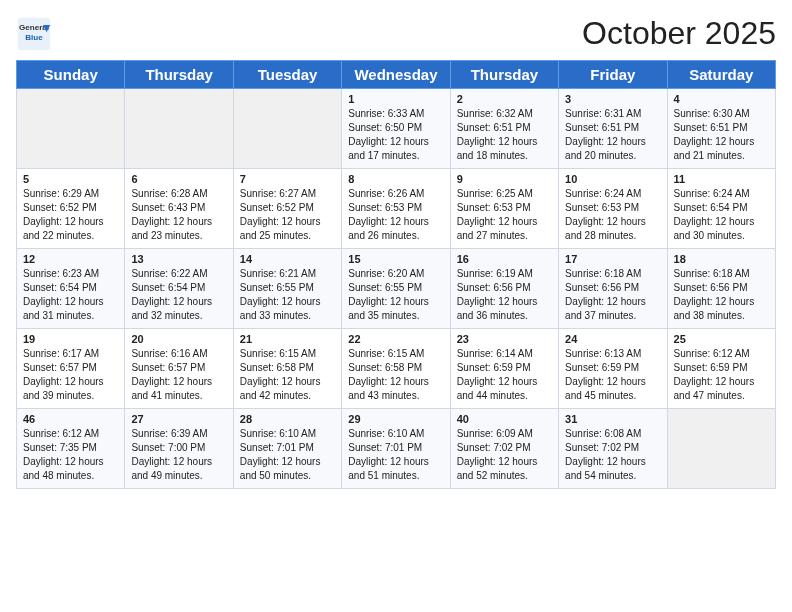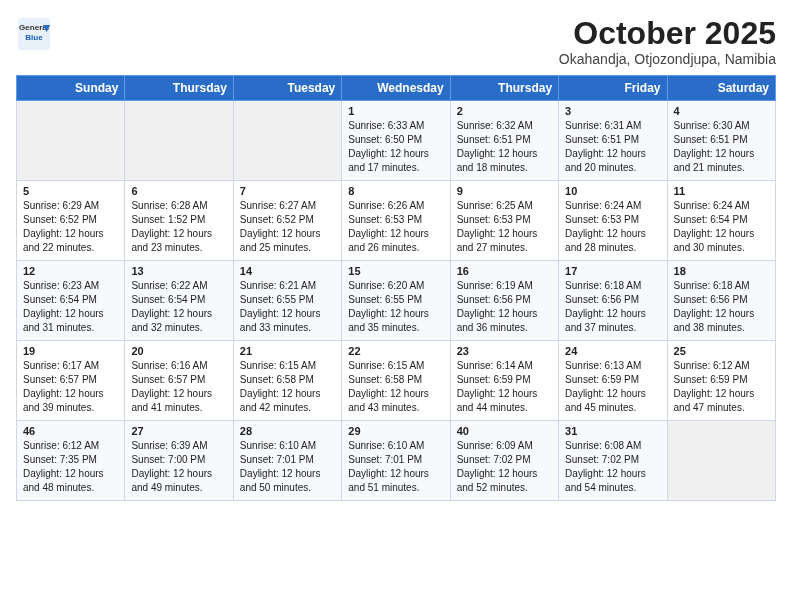--- a/index.html
+++ b/index.html
@@ -23,41 +23,41 @@
     }
     .logo-icon {
       width: 36px;
       height: 36px;
     }
     .title-block {
       text-align: right;
     }
     .title-month {
       font-size: 32px;
-      font-weight: bold;
+      font-weight: normal;
       color: #222;
       line-height: 1.1;
     }
     .title-location {
       font-size: 14px;
       color: #444;
     }
     table {
       width: 100%;
       border-collapse: collapse;
     }
     thead tr {
       background-color: #2a6dc9;
     }
     thead th {
       color: #fff;
-      font-size: 12px;
+      font-size: 15px;
       font-weight: bold;
       padding: 5px 6px;
-      text-align: right;
+      text-align: center;
       border: 1px solid #5a9de6;
     }
     tbody tr {
       background: #fff;
     }
     tbody tr:nth-child(odd) {
       background: #f7f9fc;
     }
     tbody td {
       border: 1px solid #d0d8e8;
@@ -88,21 +88,20 @@
   <div class="logo">
     <svg class="logo-icon" viewBox="0 0 40 40">
       <rect x="2" y="2" width="36" height="36" rx="4" fill="#e8f0fa"></rect>
       <text x="20" y="16" text-anchor="middle" font-size="9" font-weight="bold" fill="#333">General</text>
       <text x="20" y="27" text-anchor="middle" font-size="9" font-weight="bold" fill="#1a5fb4">Blue</text>
       <polygon points="30,10 38,10 34,18" fill="#2a6dc9"></polygon>
     </svg>
   </div>
   <div class="title-block">
     <div class="title-month">October 2025</div>
-    <div class="title-location">Okahandja, Otjozondjupa, Namibia</div>
   </div>
 </div>
 
 <table>
   <thead>
     <tr>
     <th>Sunday</th>
         <th>Thursday</th>
         <th>Tuesday</th>
         <th>Wednesday</th>
@@ -149,21 +148,21 @@
         <td>
           <span class="day-number">5</span>
           <div class="cell-info">Sunrise: 6:29 AM
 Sunset: 6:52 PM
 Daylight: 12 hours
 and 22 minutes.</div>
         </td>
         <td>
           <span class="day-number">6</span>
           <div class="cell-info">Sunrise: 6:28 AM
-Sunset: 1:52 PM
+Sunset: 6:43 PM
 Daylight: 12 hours
 and 23 minutes.</div>
         </td>
         <td>
           <span class="day-number">7</span>
           <div class="cell-info">Sunrise: 6:27 AM
 Sunset: 6:52 PM
 Daylight: 12 hours
 and 25 minutes.</div>
         </td>

